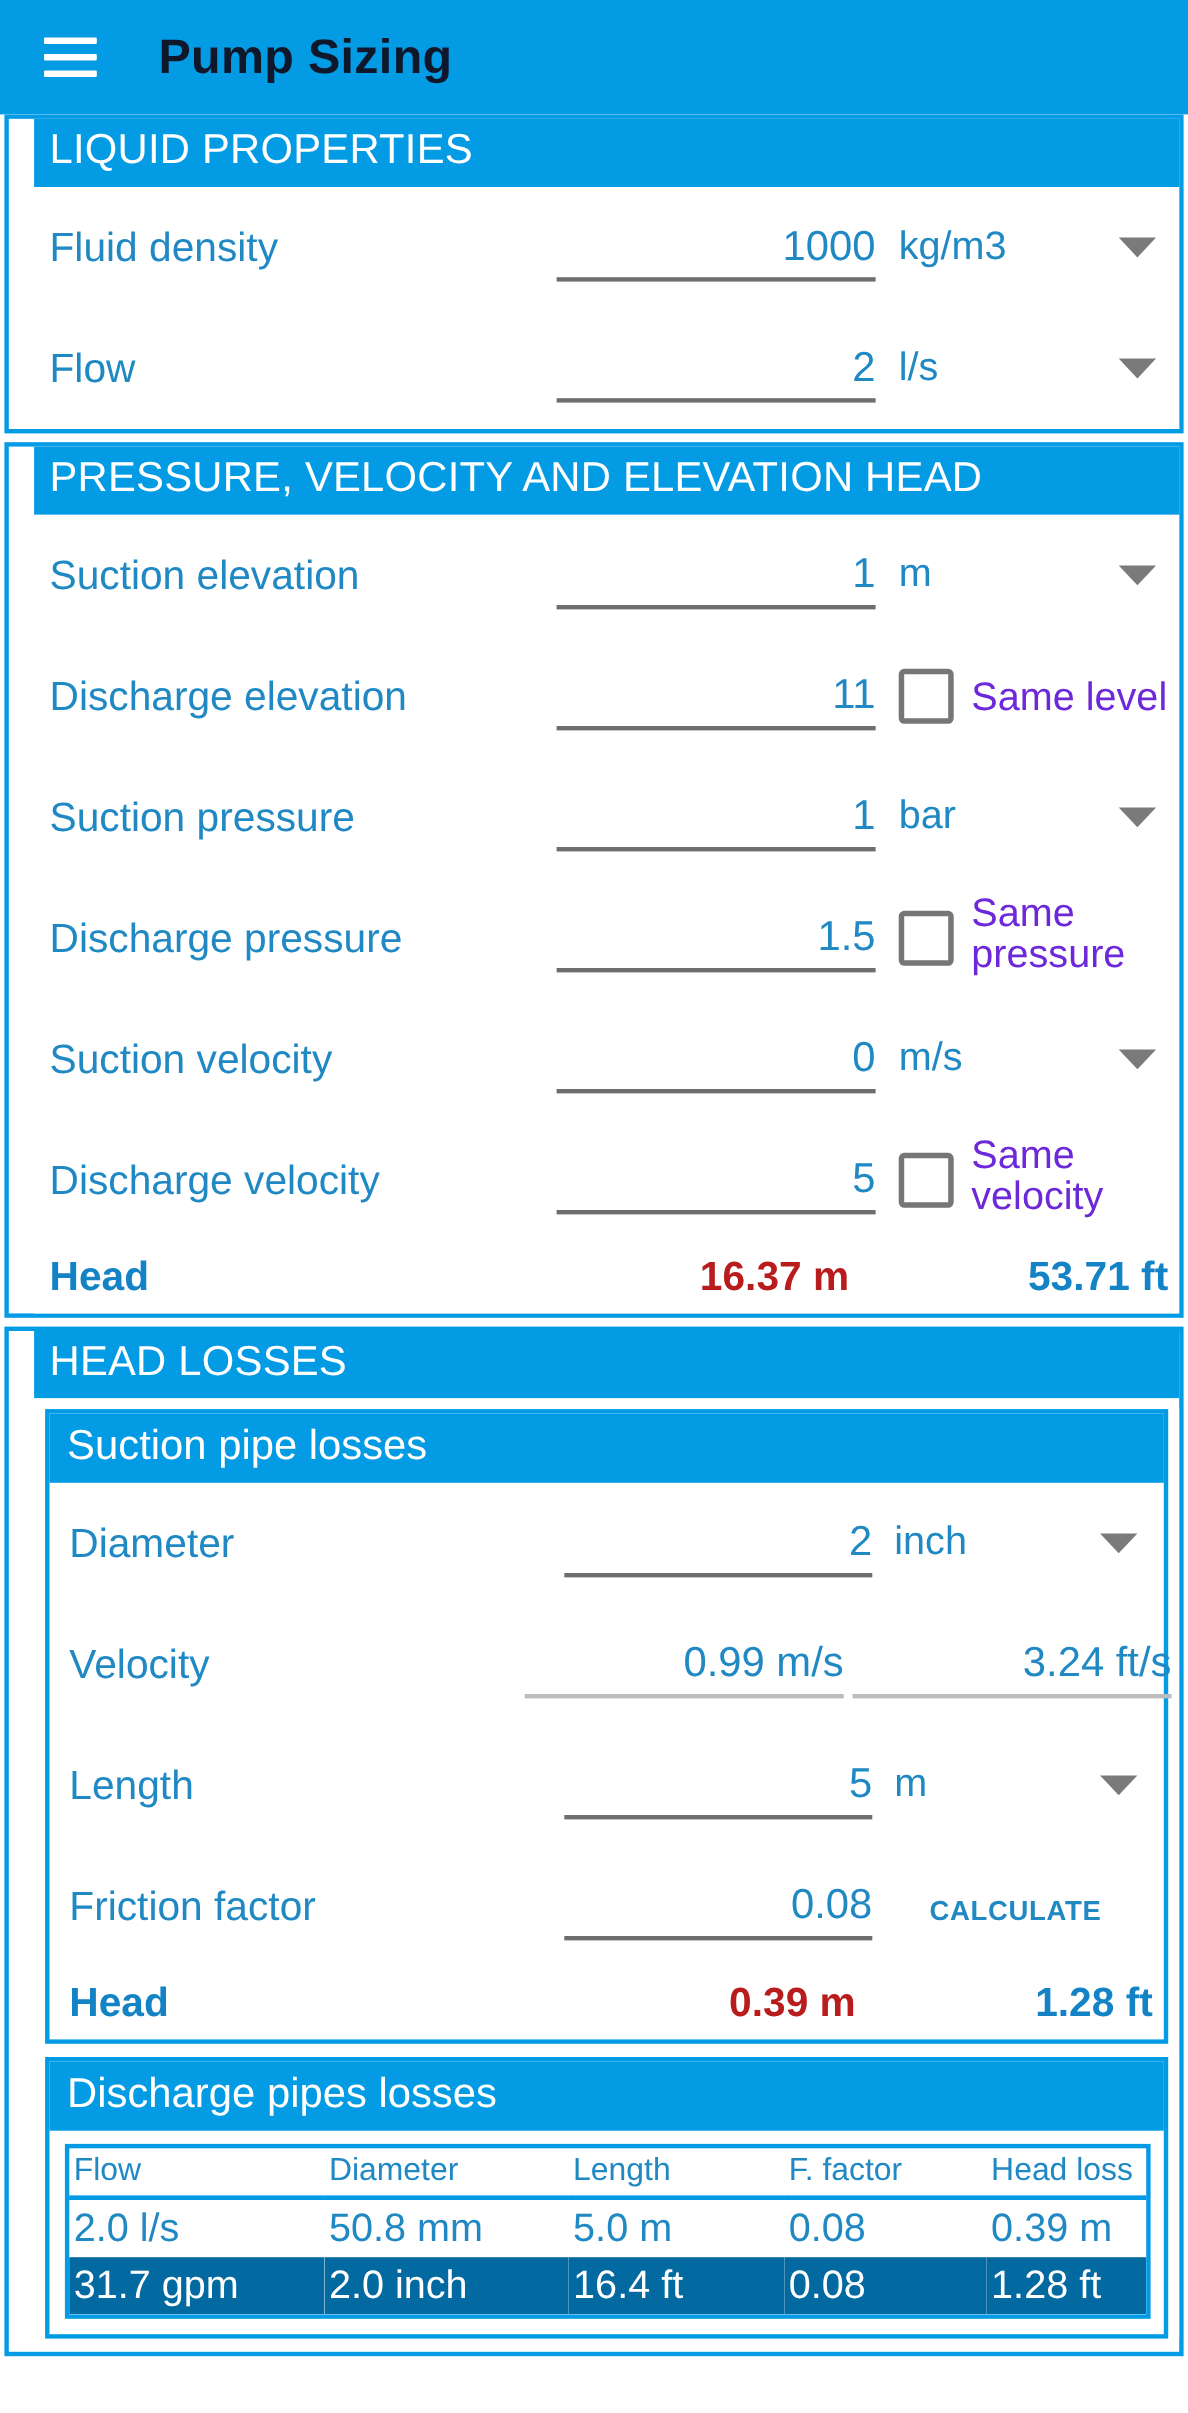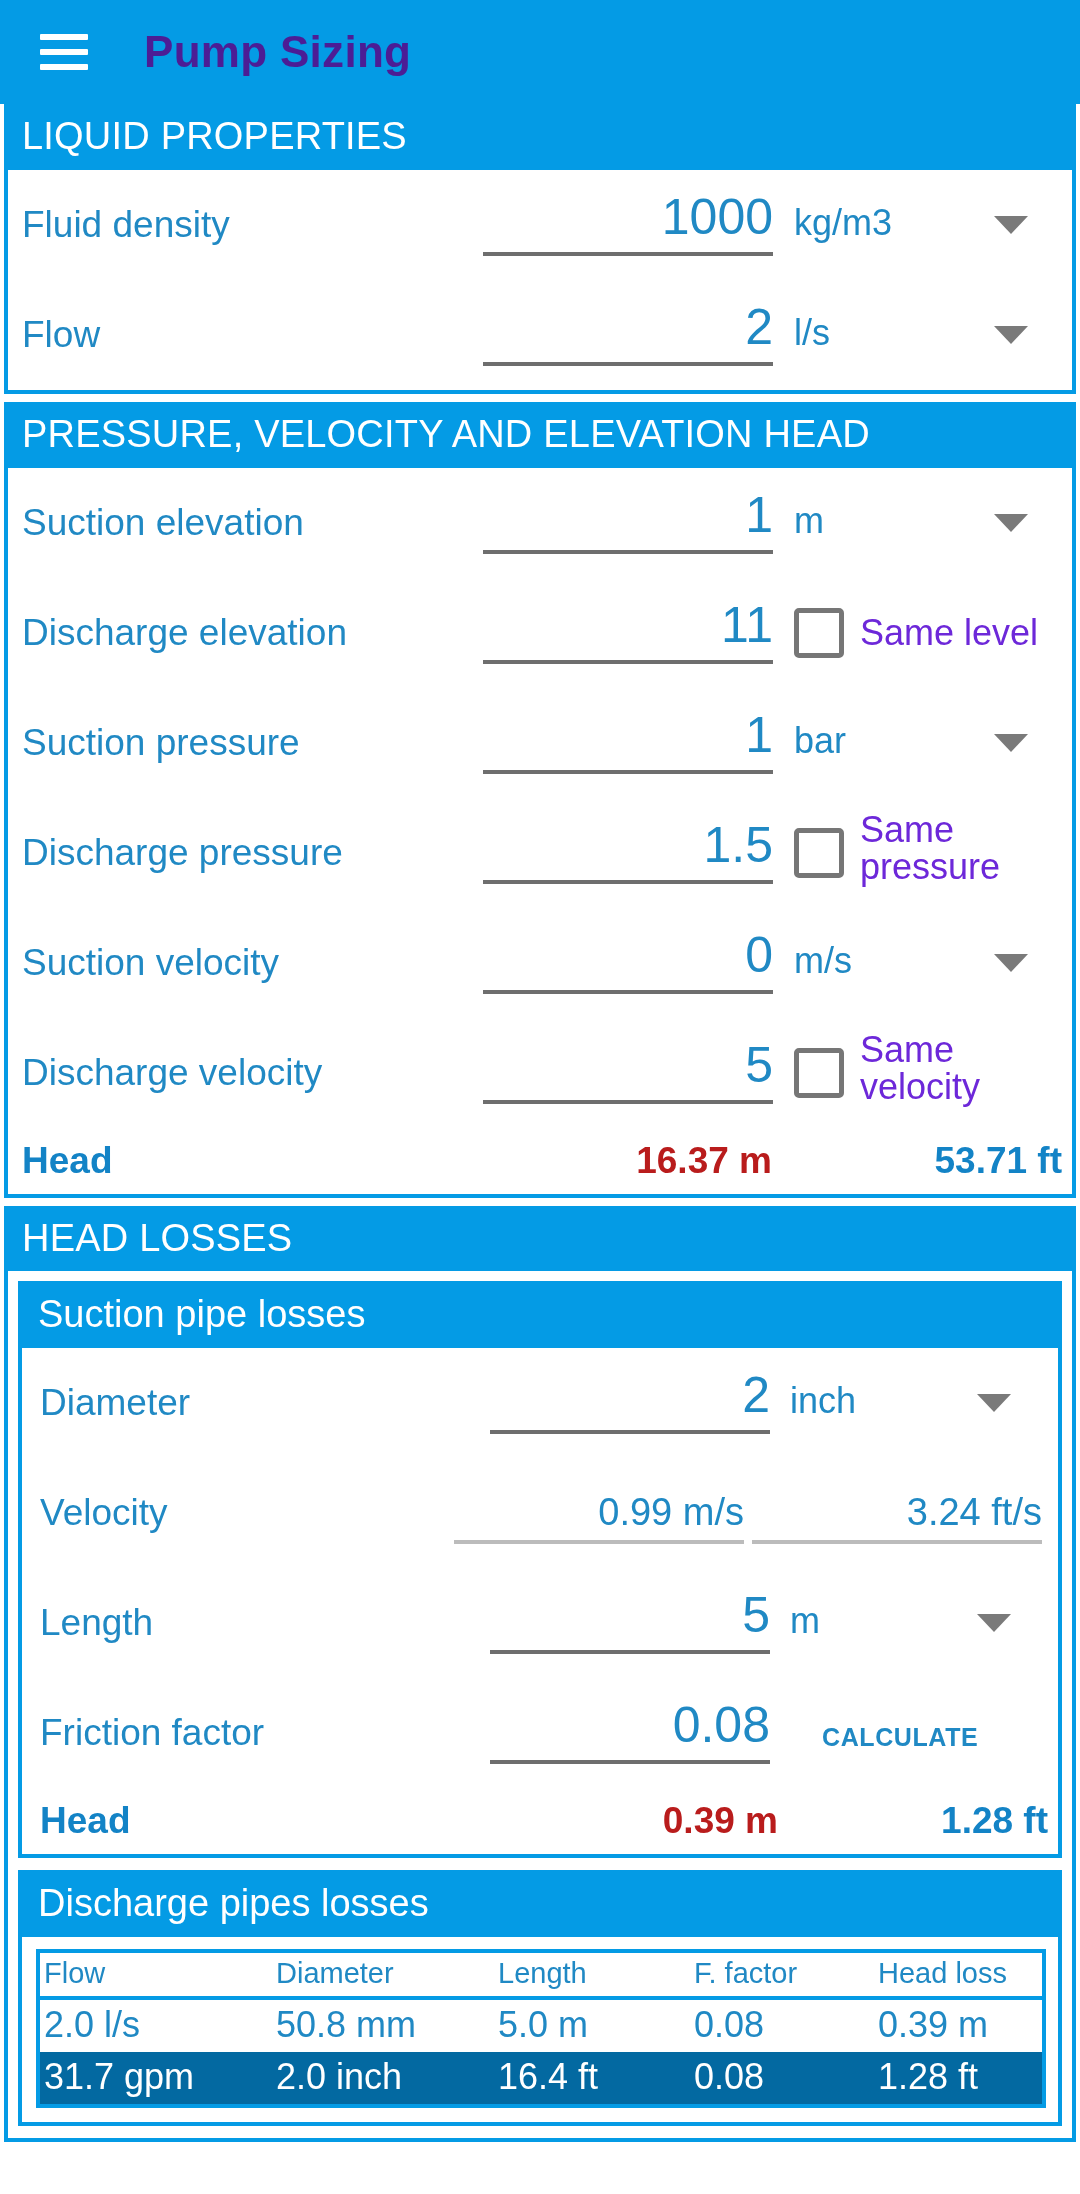--- a/index.html
+++ b/index.html
@@ -19,32 +19,33 @@
     align-items: center;
     padding-left: 40px;
   }
   .hamburger {
     width: 48px; height: 36px;
     display: flex; flex-direction: column; justify-content: space-between;
     cursor: pointer;
   }
   .hamburger span { display:block; height: 6px; background:#ffffff; border-radius:1px; }
   .appbar-title {
-    color: #4c1d95;
+    color: #0f172a;
     font-size: 44px;
     font-weight: bold;
     margin-left: 56px;
     letter-spacing: 0.3px;
   }
 
   
   .card {
     border: 4px solid #049BE5;
     background: #ffffff;
     margin: 0 4px 8px 4px;
+    padding-left: 23px;
   }
   .card-header {
     background: #049BE5;
     color: #ffffff;
     font-size: 38px;
     padding: 8px 14px 12px 14px;
     line-height: 1.1;
     letter-spacing: 0.2px;
   }
   .card-body { background:#ffffff; padding: 0; }
@@ -66,21 +67,21 @@
     position: absolute;
     left: 475px;
     width: 290px;
     height: 100%;
   }
   .field .val {
     position: absolute;
     right: 0;
     bottom: 34px;
     color: #2089C4;
-    font-size: 50px;
+    font-size: 38px;
     text-align: right;
   }
   .field .underline {
     position: absolute;
     left: 0; right: 0;
     bottom: 24px;
     height: 4px;
     background: #6e6e6e;
   }
   .unit {

